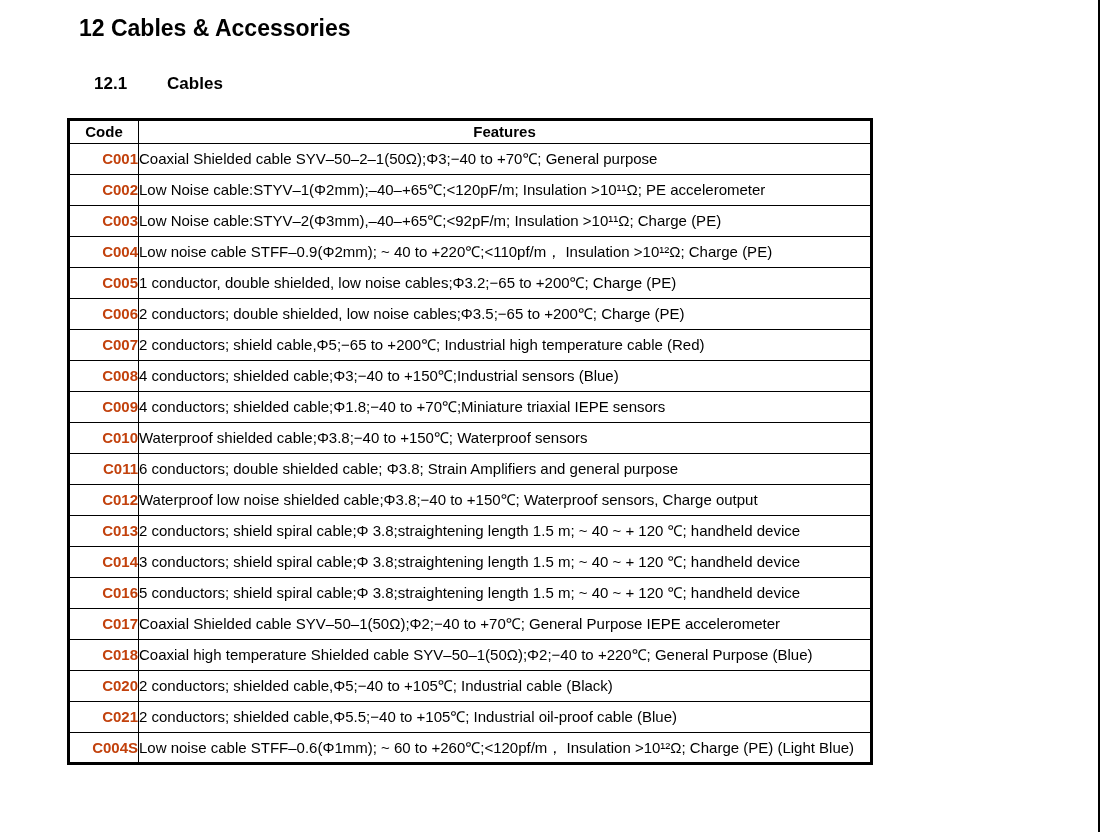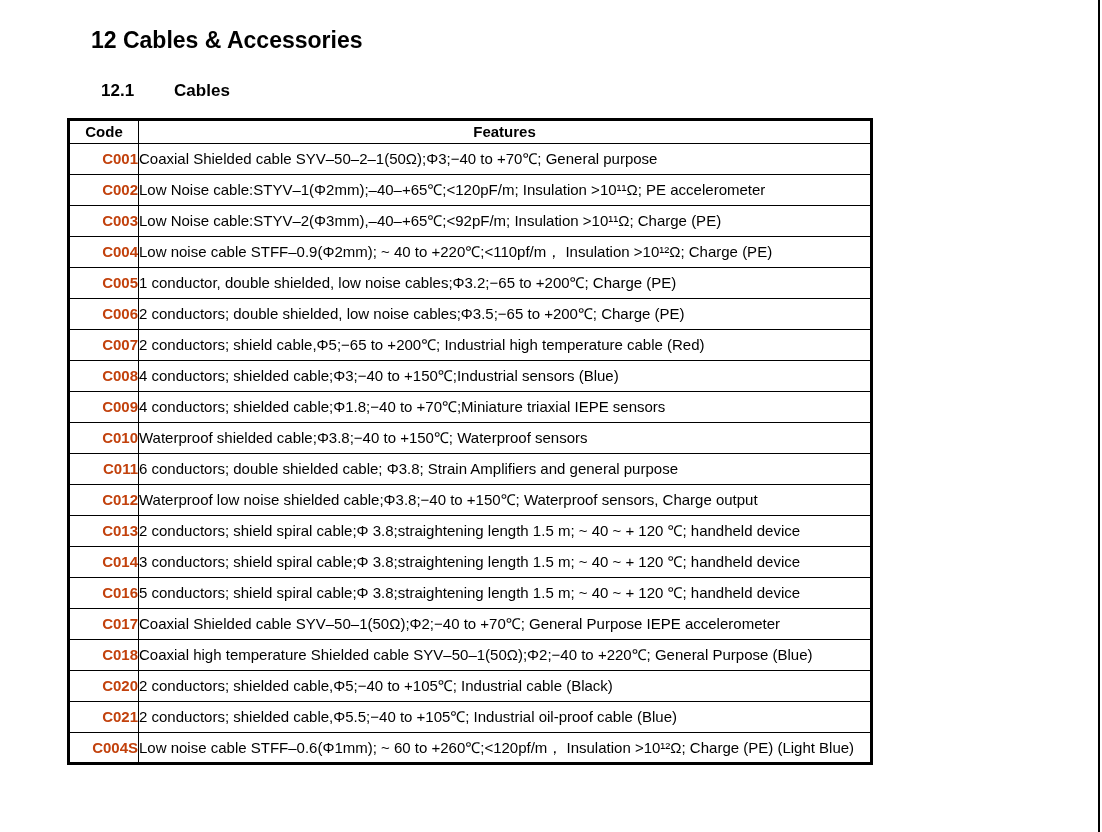--- a/index.html
+++ b/index.html
@@ -18,29 +18,29 @@
   }
   .page-border-right {
     position: absolute;
     top: 0; right: 2px;
     width: 2px; height: 832px;
     background: #000000;
   }
   .section-title {
     position: absolute;
     left: 75px; top: 11px;
-    margin: 16px;
+    margin: 4px;
     font-size: 23px;
     font-weight: bold;
     color: #000000;
   }
   .subsection-title {
     position: absolute;
     left: 85px; top: 65px;
-    margin: 16px;
+    margin: 9px;
     font-size: 17px;
     font-weight: bold;
     color: #000000;
   }
   .subsection-title .tab-gap {
     display: inline-block;
     width: 40px;
   }
   table.cables-table {
     position: absolute;

